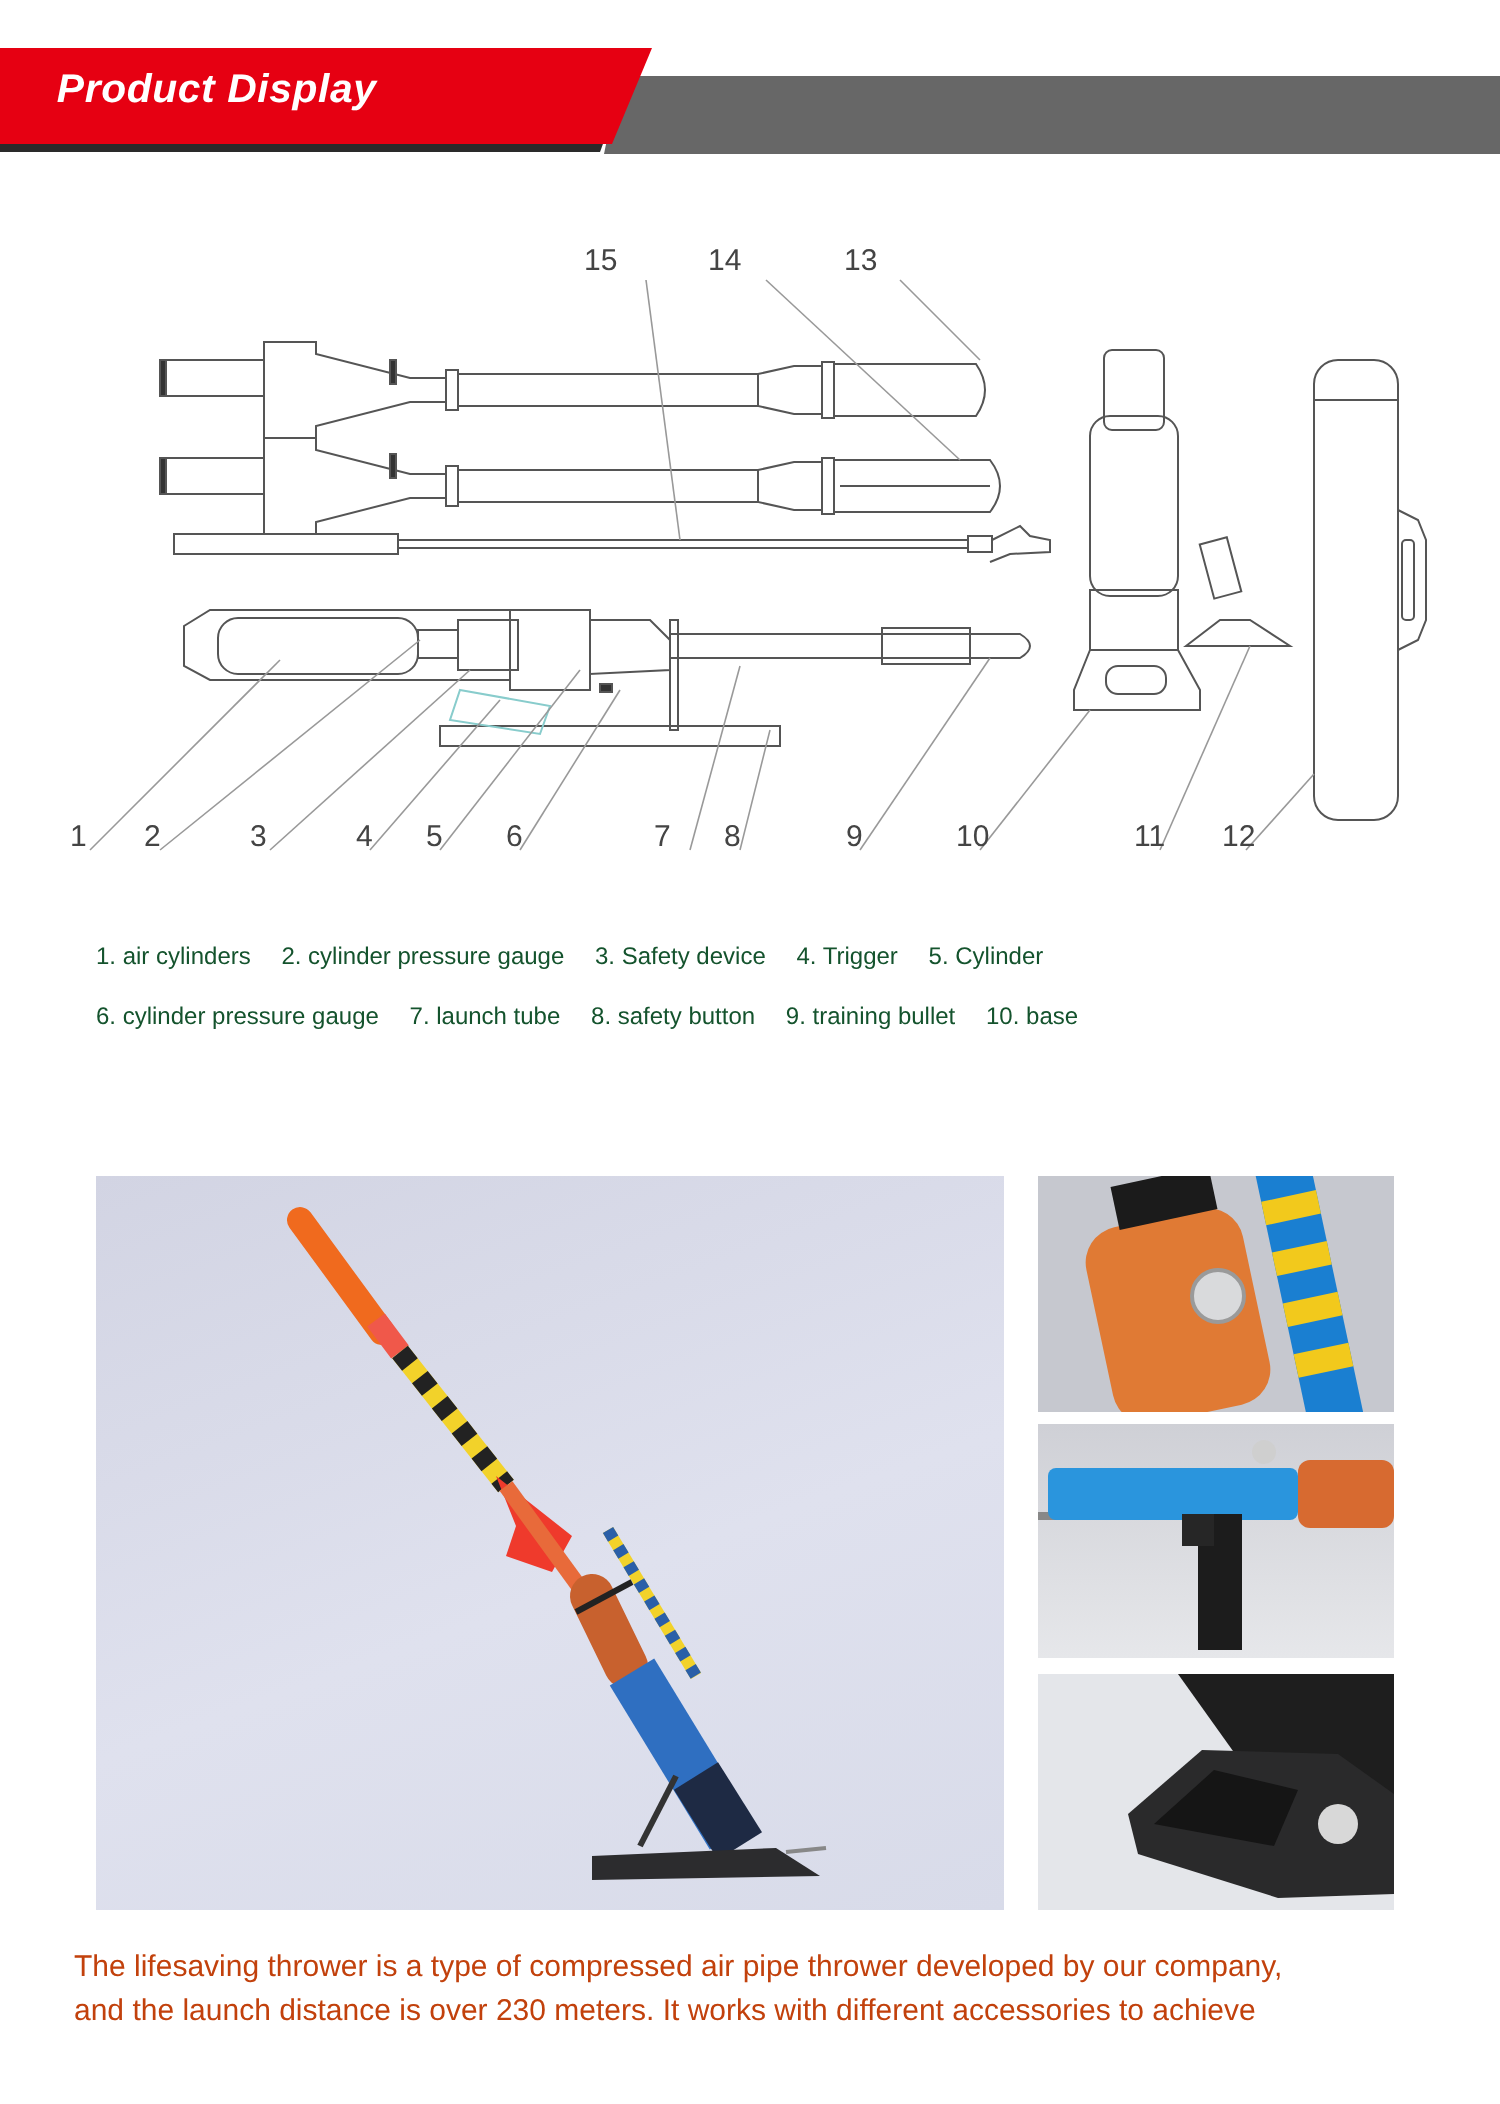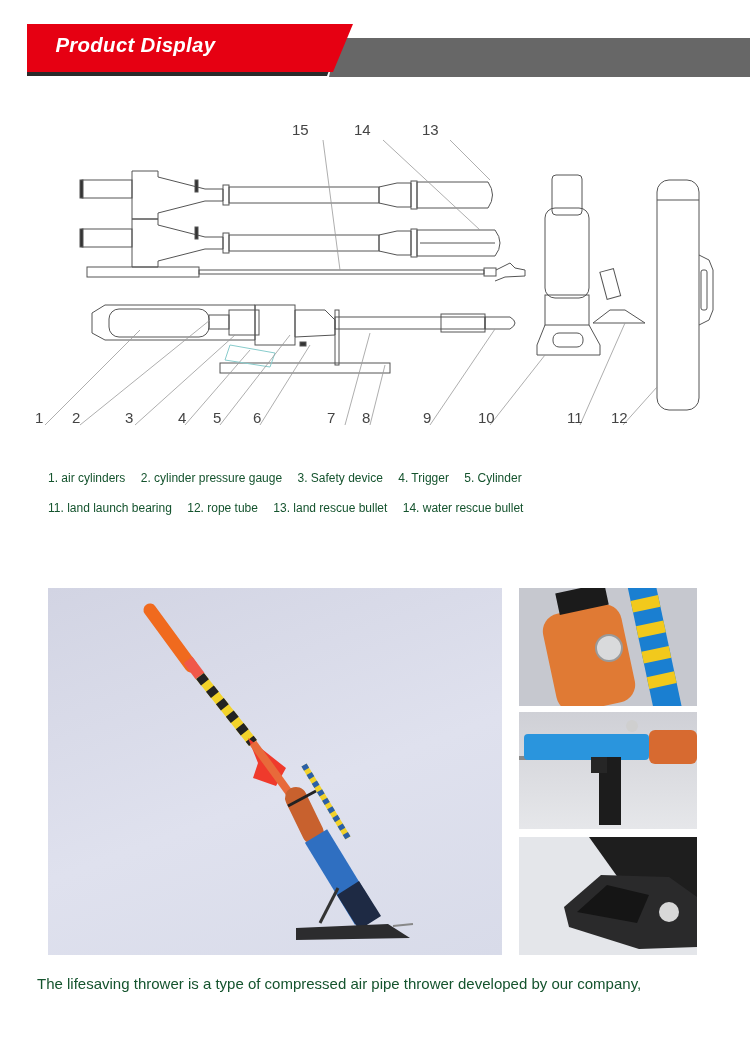--- a/index.html
+++ b/index.html
@@ -1,28 +1,28 @@
 <!DOCTYPE html>
 <html><head>
 <meta charset="utf-8">
 <style>
   html,body{margin:0;padding:0;background:#fff;}
   body{width:750px;height:1052px;position:relative;overflow:hidden;font-family:"Liberation Sans",sans-serif;}
-  .hdr{position:absolute;left:0;top:0;width:596px;height:90px;margin-left:27px;}
+  .hdr{position:absolute;left:0;top:0;width:596px;height:90px;}
   .hdr-title{position:absolute;left:30px;top:34px;color:#fff;font-weight:bold;font-style:italic;font-size:20px;letter-spacing:0.3px;font-family:"Liberation Sans",sans-serif;transform:scaleX(1.02);}
   .diagram{position:absolute;left:25px;top:105px;width:720px;height:340px;}
   .parts{position:absolute;left:48px;top:463px;width:690px;font-size:12px;color:#14532d;line-height:30px;}
   .parts .row{white-space:nowrap;}
   .parts span{margin-right:12px;}
   .photo{position:absolute;overflow:hidden;}
   .main-photo{left:48px;top:588px;width:454px;height:367px;background:linear-gradient(160deg,#d2d4e3 0%,#dfe1ee 55%,#d8dbe9 100%);}
   .p1{left:519px;top:588px;width:178px;height:118px;background:#c9cbd0;}
   .p2{left:519px;top:712px;width:178px;height:117px;background:linear-gradient(180deg,#cfd0d6 0%,#e6e7ea 100%);}
   .p3{left:519px;top:837px;width:178px;height:118px;background:#e4e6ea;}
-  .desc{position:absolute;left:37px;top:973px;width:700px;font-size:15px;color:#14532d;line-height:22px;}
+  .desc{position:absolute;left:37px;top:973px;width:700px;font-size:15px;color:#c2410c;line-height:22px;}
 </style>
 </head>
 <body>
 
 <div class="hdr">
   <svg width="750" height="90">
     <polygon points="310,38 750,38 750,77 302,77" fill="#676767"></polygon>
     <polygon points="0,27 318,27 300,76 0,76" fill="#2a2a2a"></polygon>
     <polygon points="0,24 326,24 306,72 0,72" fill="#e60012"></polygon>
   </svg>
@@ -140,24 +140,25 @@
 
 <div class="parts">
   <div class="row">
     <span>1.  air cylinders</span>
     <span>2. cylinder pressure gauge</span>
     <span>3. Safety device</span>
     <span>4. Trigger</span>
     <span>5. Cylinder</span>
   </div>
   <div class="row">
-    <span>11. land launch bearing</span>
-    <span>12. rope tube</span>
-    <span>13. land rescue bullet</span>
-    <span>14. water rescue bullet</span>
+    <span>6. cylinder pressure gauge</span>
+    <span>7. launch tube</span>
+    <span>8. safety button</span>
+    <span>9. training bullet</span>
+    <span>10. base</span>
   </div>
 </div>
 
 <div class="photo main-photo" title="Lifesaving line thrower with orange training bullet on launch stand">
   <svg width="454" height="367" viewBox="0 0 454 367">
 
     <line x1="102" y1="22" x2="143" y2="78" stroke="#f06a1e" stroke-width="13" stroke-linecap="round"></line>
     <line x1="140" y1="72" x2="152" y2="88" stroke="#f0584a" stroke-width="11"></line>
 
     <line x1="152" y1="88" x2="205" y2="155" stroke="#f2d22a" stroke-width="10"></line>
@@ -210,13 +211,14 @@
   <svg width="178" height="118" viewBox="0 0 178 118">
     <polygon points="70,0 178,0 178,60 120,70" fill="#1e1e1e"></polygon>
     <polygon points="45,70 82,38 150,40 178,60 178,110 120,112 50,90" fill="#2a2a2b"></polygon>
     <polygon points="58,75 88,48 130,58 118,86" fill="#151515"></polygon>
     <circle cx="150" cy="75" r="10" fill="#d8d8d8"></circle>
   </svg>
 </div>
 
 <div class="desc">
   <div>The lifesaving thrower is a type of compressed air pipe thrower developed by our company,</div>
+  <div>and the launch distance is over 230 meters.  It works with different accessories to achieve</div>
 </div>
 
 </body></html>

